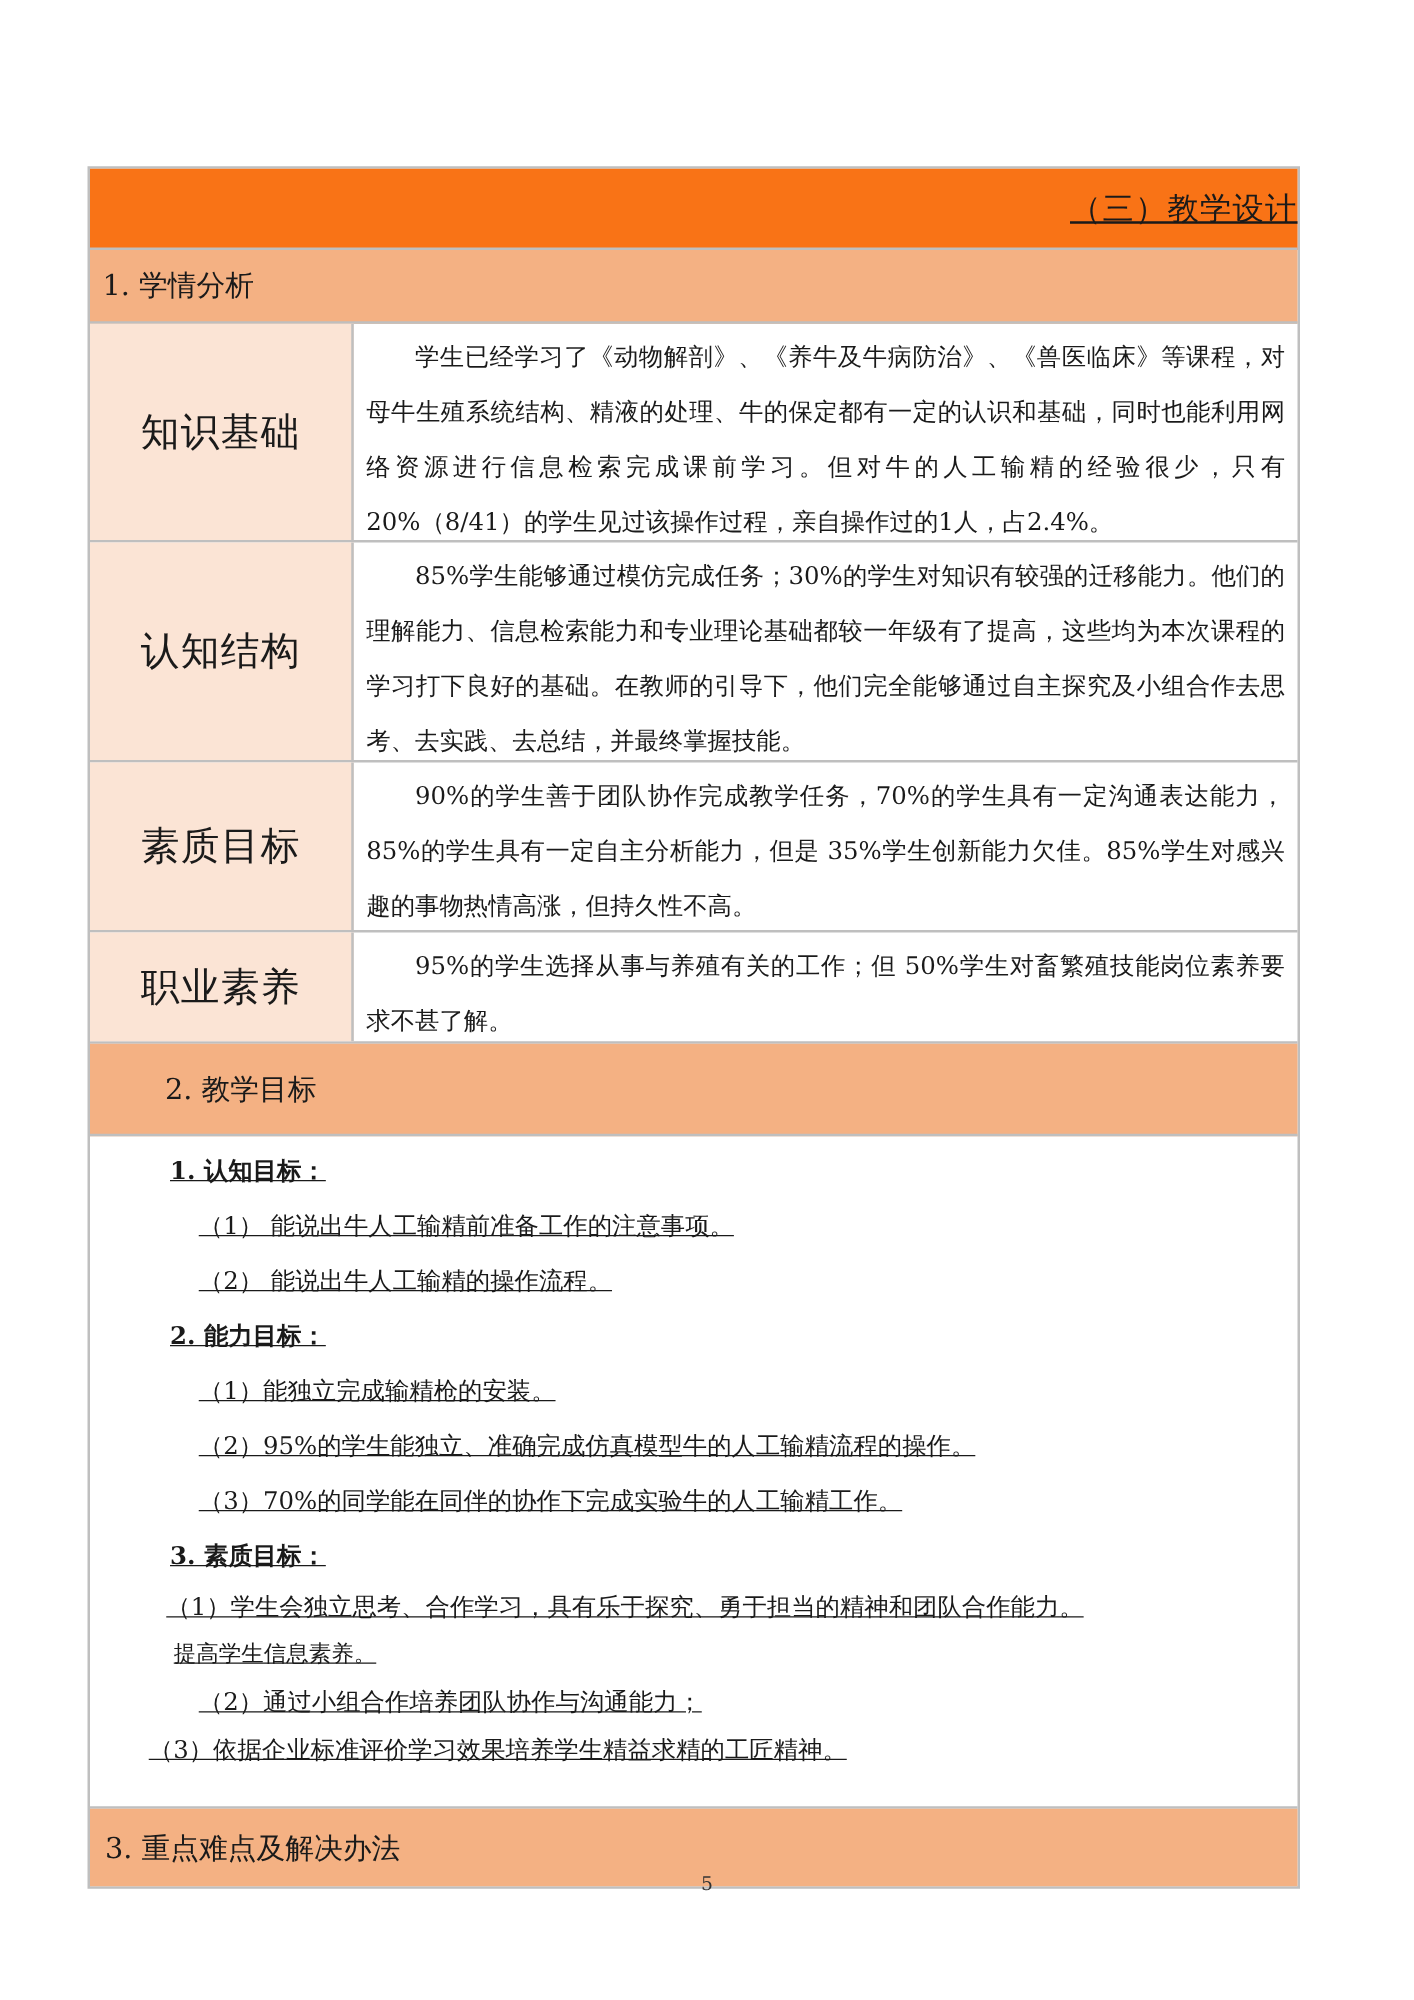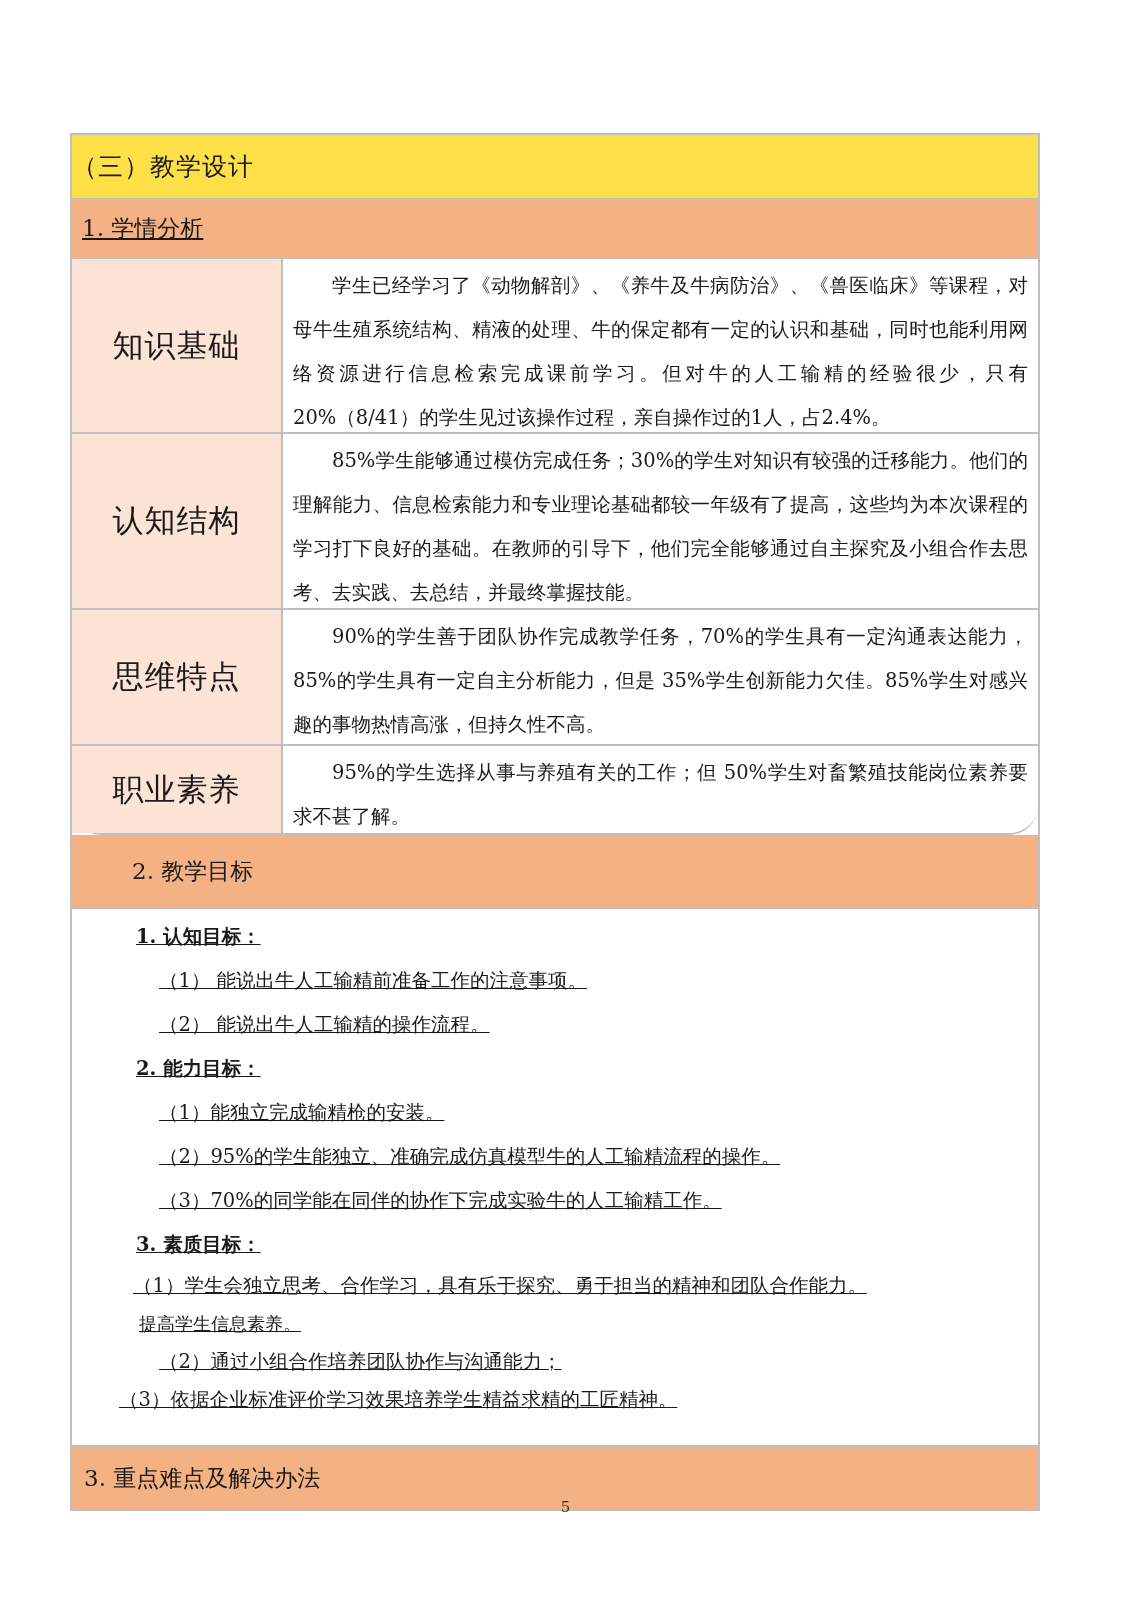--- a/index.html
+++ b/index.html
@@ -6,47 +6,47 @@
   body {
     width: 1131px; height: 1600px; background: #ffffff; position: relative;
     font-family: "DejaVu Serif", "Liberation Serif", serif; color: #1a1a1a;
     overflow: hidden;
   }
   .doc-table {
     position: absolute; left: 70px; top: 133px; width: 970px;
     border: 2px solid #bfbfbf; box-sizing: border-box; background: #fff;
   }
   .title-row {
-    height: 63px; background: #fde047; border-bottom: 2px solid #bfbfbf;
-    display: flex; align-items: center; justify-content: flex-start;
-    font-size: 25px; letter-spacing: 1px;
+    height: 63px; background: #f97316; border-bottom: 2px solid #bfbfbf;
+    display: flex; align-items: center; justify-content: flex-end;
+    font-size: 25px; letter-spacing: 1px; text-decoration: underline;
   }
   .section-head {
     background: #f4b183; border-bottom: 2px solid #bfbfbf;
     display: flex; align-items: center; font-size: 23px; box-sizing: border-box;
   }
-  .sh1 { height: 59px; padding-left: 10px; text-decoration: underline; }
+  .sh1 { height: 59px; padding-left: 10px; }
   .sh2 { height: 74px; padding-left: 60px; }
   .sh3 { height: 62px; padding-left: 12px; border-bottom: none; }
   .analysis-row {
     display: flex; border-bottom: 2px solid #bfbfbf; box-sizing: border-box;
   }
   .row-label {
     width: 209px; flex: none; background: #fbe4d5; border-right: 2px solid #bfbfbf;
     display: flex; align-items: center; justify-content: center;
     font-size: 31px; letter-spacing: 1px;
   }
   .row-text {
     flex: 1; padding: 5px 10px 0 10px; font-size: 19.5px; line-height: 44px;
     text-indent: 2em; text-align: justify;
   }
   .r1 { height: 175px; }
   .r2 { height: 176px; }
   .r3 { height: 136px; }
-  .r4 { height: 89px; border-radius: 29px; }
+  .r4 { height: 89px; }
   .goals { height: 538px; padding-top: 6px; box-sizing: border-box; border-bottom: 2px solid #bfbfbf; text-decoration: underline; }
   .goal-head { font-size: 19.5px; font-weight: bold; height: 44px; line-height: 44px; }
   .goal-item { font-size: 19.5px; height: 44px; line-height: 44px; margin-left: 17px; }
   .gh1 { padding-left: 64px; }
   .gh2 { padding-left: 64px; }
   .gh3 { padding-left: 64px; }
   .gi { padding-left: 70px; }
   .gi-q { padding-left: 44px; height: 38px; line-height: 38px; }
   .gi-q-cont { padding-left: 50px; height: 38px; line-height: 38px; font-size: 18px; }
   .gi-q2 { padding-left: 70px; height: 38px; line-height: 38px; }
@@ -70,21 +70,21 @@
 
   <div class="analysis-row r1">
     <div class="row-label">知识基础</div>
     <div class="row-text">学生已经学习了《动物解剖》、《养牛及牛病防治》、《兽医临床》等课程，对母牛生殖系统结构、精液的处理、牛的保定都有一定的认识和基础，同时也能利用网络资源进行信息检索完成课前学习。但对牛的人工输精的经验很少，只有20%（8/41）的学生见过该操作过程，亲自操作过的1人，占2.4%。</div>
   </div>
   <div class="analysis-row r2">
     <div class="row-label">认知结构</div>
     <div class="row-text">85%学生能够通过模仿完成任务；30%的学生对知识有较强的迁移能力。他们的理解能力、信息检索能力和专业理论基础都较一年级有了提高，这些均为本次课程的学习打下良好的基础。在教师的引导下，他们完全能够通过自主探究及小组合作去思考、去实践、去总结，并最终掌握技能。</div>
   </div>
   <div class="analysis-row r3">
-    <div class="row-label">思维特点</div>
+    <div class="row-label">素质目标</div>
     <div class="row-text">90%的学生善于团队协作完成教学任务，70%的学生具有一定沟通表达能力，85%的学生具有一定自主分析能力，但是 35%学生创新能力欠佳。85%学生对感兴趣的事物热情高涨，但持久性不高。</div>
   </div>
   <div class="analysis-row r4">
     <div class="row-label">职业素养</div>
     <div class="row-text">95%的学生选择从事与养殖有关的工作；但 50%学生对畜繁殖技能岗位素养要求不甚了解。</div>
   </div>
 
   <div class="section-head sh2">
     <span>2. 教学目标</span>
   </div>

